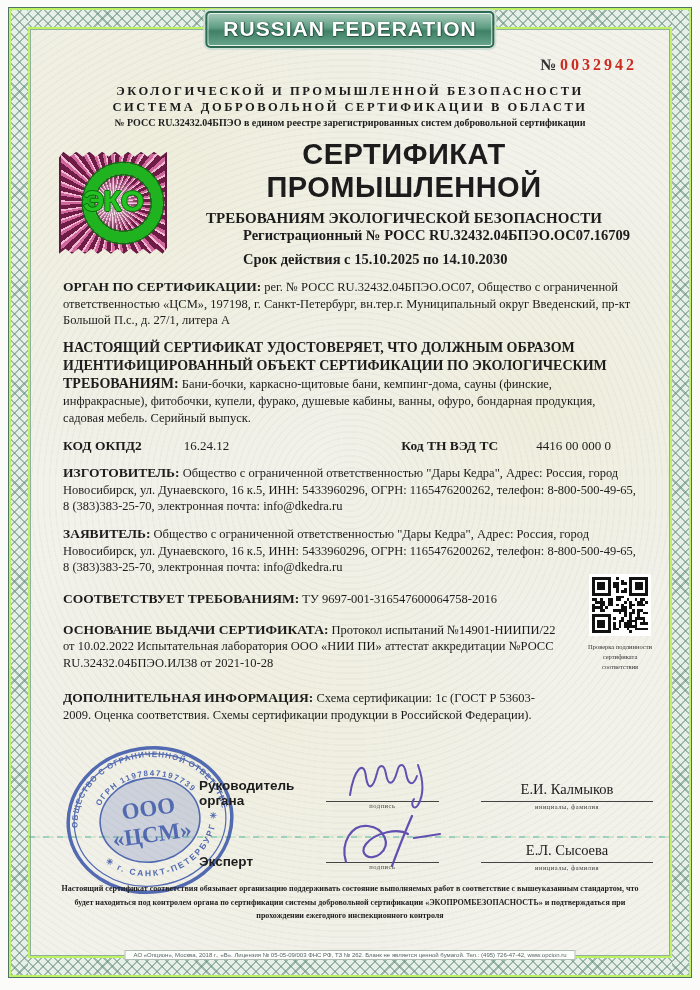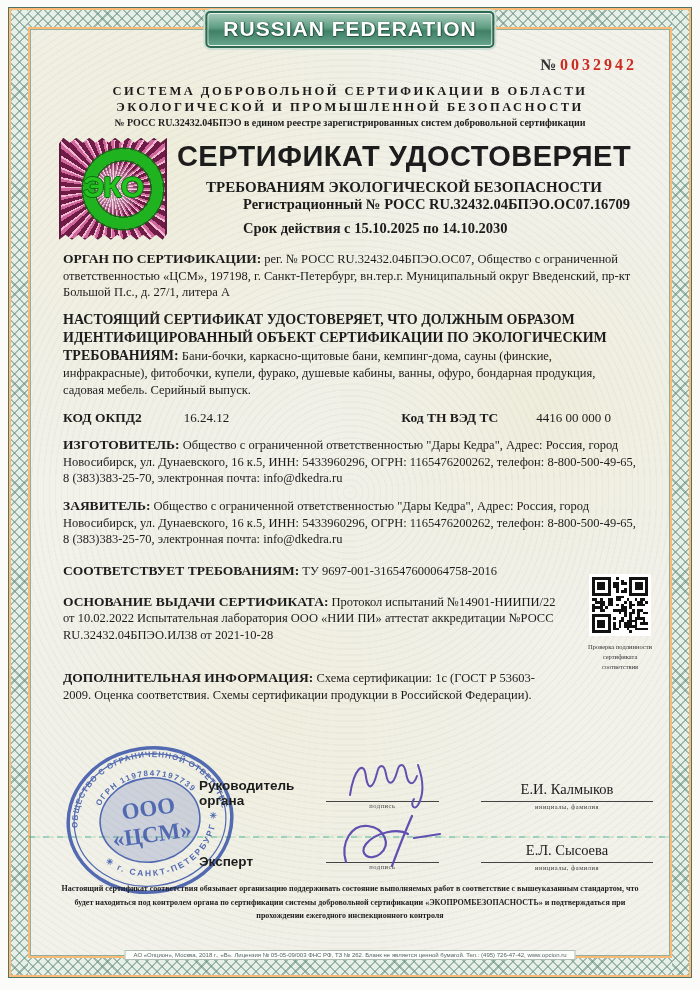--- a/index.html
+++ b/index.html
@@ -1,19 +1,19 @@
 <!DOCTYPE html>
 <html style="--accent-red: #cc2b20; --banner-green: #3f8066; --stamp-blue: #3d58aa; --ink-purple: #6050b0; --logo-green: #1fb31f;"><head>
 <meta charset="utf-8">
 <style>
   html,body{margin:0;padding:0;}
   body{width:700px;height:990px;background:#fbfbf9;font-family:"Liberation Serif","DejaVu Serif",serif;color:#1c1c1c;position:relative;overflow:hidden;}
 
   
-  .cert{position:absolute;inset:7px 8px 12px 8px;border:1.5px solid #4e7466;background:#fdba74;}
+  .cert{position:absolute;inset:7px 8px 12px 8px;border:1.5px solid #4e7466;background:#bef264;}
   .band{position:absolute;background-color:#e7efe9;
     background-image:
       repeating-linear-gradient(45deg, rgba(98,140,122,.55) 0 1.5px, transparent 1.5px 7px),
       repeating-linear-gradient(-45deg, rgba(98,140,122,.55) 0 1.5px, transparent 1.5px 7px);}
   .band-top{top:2px;left:2px;right:2px;height:17px;}
   .band-bottom{bottom:2px;left:2px;right:2px;height:17px;}
   .band-left{top:2px;bottom:2px;left:2px;width:17px;}
   .band-right{top:2px;bottom:2px;right:2px;width:17px;}
   .innerline{position:absolute;inset:21px;border:1px solid #8fae9e;pointer-events:none;
     background-color:#f2f1ea;
@@ -113,32 +113,32 @@
   </div>
 
   <div class="content">
 
     <div class="serial">
       <span class="pfx">№</span>
       <span class="num">0032942</span>
     </div>
 
     <div class="hdr">
+      <div class="l1">ЭКОЛОГИЧЕСКОЙ И ПРОМЫШЛЕННОЙ БЕЗОПАСНОСТИ</div>
       <div class="l1">СИСТЕМА ДОБРОВОЛЬНОЙ СЕРТИФИКАЦИИ В ОБЛАСТИ</div>
-      <div class="l1">ЭКОЛОГИЧЕСКОЙ И ПРОМЫШЛЕННОЙ БЕЗОПАСНОСТИ</div>
       <div class="reg">№ РОСС RU.32432.04БПЭО в едином реестре зарегистрированных систем добровольной сертификации</div>
     </div>
 
     <div class="titlerow">
       <div class="eco-logo">
         <div class="eco-ring"></div>
         <div class="eco-txt">ЭКО</div>
       </div>
       <div class="titleblock">
-        <div class="t1">СЕРТИФИКАТ УДОСТОВЕРЯЕТ</div>
+        <div class="t1">СЕРТИФИКАТ ПРОМЫШЛЕННОЙ</div>
         <div class="t2">ТРЕБОВАНИЯМ ЭКОЛОГИЧЕСКОЙ БЕЗОПАСНОСТИ</div>
         <div class="t3">Регистрационный № РОСС RU.32432.04БПЭО.ОС07.16709</div>
         <div class="t4">Срок действия с 15.10.2025 по 14.10.2030</div>
       </div>
     </div>
 
     <p class="para"><b>ОРГАН ПО СЕРТИФИКАЦИИ:</b> <span>рег. № РОСС RU.32432.04БПЭО.ОС07, Общество с ограниченной ответственностью «ЦСМ», 197198, г. Санкт-Петербург, вн.тер.г. Муниципальный округ Введенский, пр-кт Большой П.с., д. 27/1, литера А</span></p>
 
     <p class="para biglabel"><b>НАСТОЯЩИЙ СЕРТИФИКАТ УДОСТОВЕРЯЕТ, ЧТО ДОЛЖНЫМ ОБРАЗОМ ИДЕНТИФИЦИРОВАННЫЙ ОБЪЕКТ СЕРТИФИКАЦИИ ПО ЭКОЛОГИЧЕСКИМ ТРЕБОВАНИЯМ:</b> <span>Бани-бочки, каркасно-щитовые бани, кемпинг-дома, сауны (финские, инфракрасные), фитобочки, купели, фурако, душевые кабины, ванны, офуро, бондарная продукция, садовая мебель. Серийный выпуск.</span></p>
 
@@ -150,21 +150,21 @@
     </div>
 
     <p class="para"><b>ИЗГОТОВИТЕЛЬ:</b> <span>Общество с ограниченной ответственностью "Дары Кедра", Адрес: Россия, город Новосибирск, ул. Дунаевского, 16 к.5, ИНН: 5433960296, ОГРН: 1165476200262, телефон: 8-800-500-49-65, 8 (383)383-25-70, электронная почта: info@dkedra.ru</span></p>
 
     <p class="para"><b>ЗАЯВИТЕЛЬ:</b> <span>Общество с ограниченной ответственностью "Дары Кедра", Адрес: Россия, город Новосибирск, ул. Дунаевского, 16 к.5, ИНН: 5433960296, ОГРН: 1165476200262, телефон: 8-800-500-49-65, 8 (383)383-25-70, электронная почта: info@dkedra.ru</span></p>
 
     <p class="para" style="margin-top:14px"><b>СООТВЕТСТВУЕТ ТРЕБОВАНИЯМ:</b> <span>ТУ 9697-001-316547600064758-2016</span></p>
 
     <p class="para qr-clearance" style="margin-top:13px"><b>ОСНОВАНИЕ ВЫДАЧИ СЕРТИФИКАТА:</b> <span>Протокол испытаний №14901-НИИПИ/22 от 10.02.2022 Испытательная лаборатория ООО «НИИ ПИ» аттестат аккредитации №РОСС RU.32432.04БПЭО.ИЛ38 от 2021-10-28</span></p>
 
-    <p class="para qr-clearance" style="margin-top:26px"><b>ДОПОЛНИТЕЛЬНАЯ ИНФОРМАЦИЯ:</b> <span>Схема сертификации: 1с (ГОСТ Р 53603-2009. Оценка соответствия. Схемы сертификации продукции в Российской Федерации).</span></p>
+    <p class="para qr-clearance" style="margin-top:18px"><b>ДОПОЛНИТЕЛЬНАЯ ИНФОРМАЦИЯ:</b> <span>Схема сертификации: 1с (ГОСТ Р 53603-2009. Оценка соответствия. Схемы сертификации продукции в Российской Федерации).</span></p>
   </div>
 
   <div class="qrbox">
     <svg viewBox="0 0 21 21" shape-rendering="crispEdges">
         <rect x="9" y="0" width="1" height="1" fill="#111"></rect>
         <rect x="11" y="1" width="1" height="1" fill="#111"></rect>
         <rect x="8" y="2" width="1" height="1" fill="#111"></rect>
         <rect x="9" y="2" width="1" height="1" fill="#111"></rect>
         <rect x="11" y="2" width="1" height="1" fill="#111"></rect>
         <rect x="12" y="2" width="1" height="1" fill="#111"></rect>

